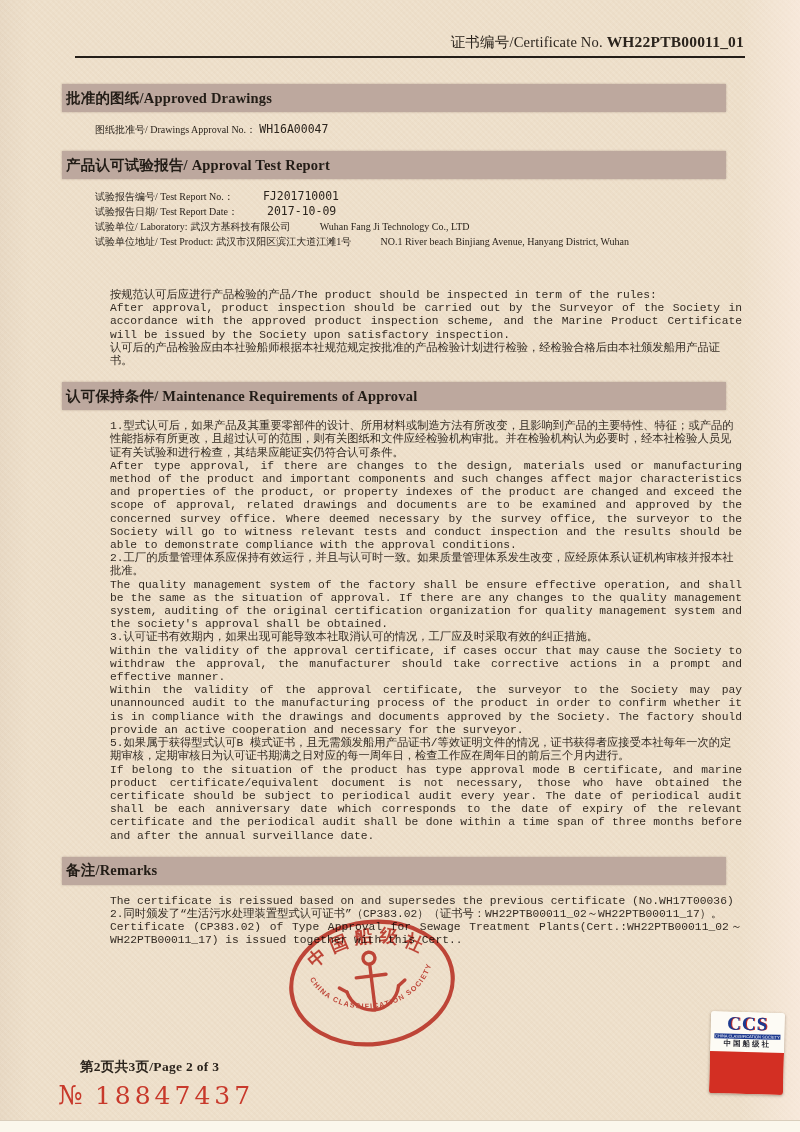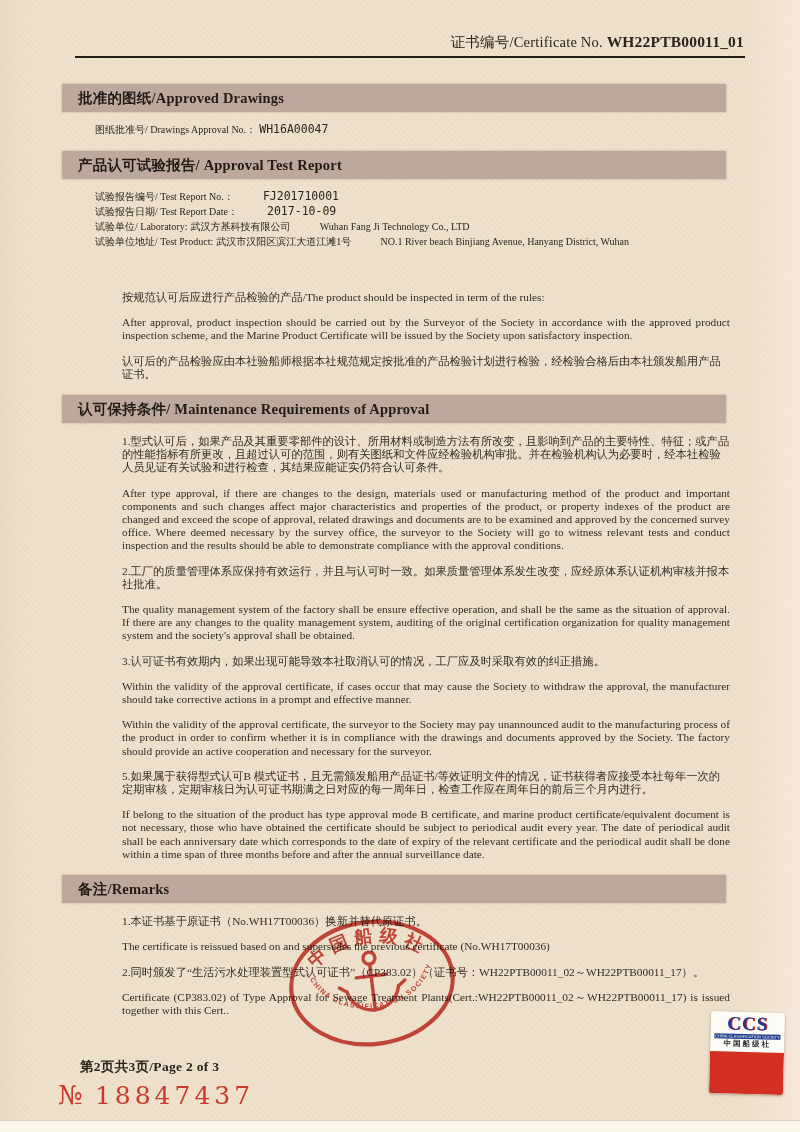--- a/index.html
+++ b/index.html
@@ -33,37 +33,37 @@
   .cert-line b{font-size:15.5px;}
   .cert-rule{
     position:absolute;top:56px;left:75px;right:55px;
     border-top:2px solid #241e18;
   }
   .content{position:absolute;top:84px;left:62px;width:668px;}
   .section-bar{
     height:28px;width:664px;
     background:var(--bar-bg);
     display:flex;align-items:center;
-    padding-left:16px;box-sizing:border-box;
+    padding-left:4px;box-sizing:border-box;
     font-weight:bold;font-size:14.5px;letter-spacing:.2px;
     color:#221c16;
     box-shadow:0 0 2px rgba(90,70,60,.35);
   }
   .kv-block{margin:10px 0 14px 33px;font-size:12.5px;line-height:14px;}
   .kv-block.first{margin:10px 0 14px 33px;}
   .kv-row{margin:0;}
   .kv-label{font-size:10px;}
   .kv-value{font-family:"DejaVu Sans Mono","Liberation Mono",monospace;font-size:11.5px;}
   .kv-gap{display:inline-block;width:26px;}
   .gap-after-s2{height:16px;}
   .paras{margin:10px 0 14px 48px;width:632px;}
   .paras.last{margin-bottom:8px;}
   .body-para{
-    margin:12px;
-    font-family:Liberation Serif, serif;
+    margin:0;
+    font-family:Liberation Mono, monospace;
     font-size:11.3px;line-height:13.2px;
     color:#332b23;
   }
   .body-para.en{text-align:justify;}
   .page-num{
     position:absolute;left:80px;top:1058px;
     font-size:13.5px;font-weight:bold;letter-spacing:.3px;
   }
   .serial{
     position:absolute;left:58px;top:1080px;
@@ -173,21 +173,20 @@
       <p class="body-para en">Within the validity of the approval certificate, if cases occur that may cause the Society to withdraw the approval, the manufacturer should take corrective actions in a prompt and effective manner.</p>
       <p class="body-para en">Within the validity of the approval certificate, the surveyor to the Society may pay unannounced audit to the manufacturing process of the product in order to confirm whether it is in compliance with the drawings and documents approved by the Society. The factory should provide an active cooperation and necessary for the surveyor.</p>
       <p class="body-para zh">5.如果属于获得型式认可B 模式证书，且无需颁发船用产品证书/等效证明文件的情况，证书获得者应接受本社每年一次的定期审核，定期审核日为认可证书期满之日对应的每一周年日，检查工作应在周年日的前后三个月内进行。</p>
       <p class="body-para en">If belong to the situation of the product has type approval mode B certificate, and marine product certificate/equivalent document is not necessary, those who have obtained the certificate should be subject to periodical audit every year. The date of periodical audit shall be each anniversary date which corresponds to the date of expiry of the relevant certificate and the periodical audit shall be done within a time span of three months before and after the annual surveillance date.</p>
     </div>
 
     <div class="section-bar">
       <span>备注/Remarks</span>
     </div>
     <div class="paras last">
-      <p class="body-para zh">1.本证书基于原证书（No.WH17T00036）换新并替代原证书。</p>
       <p class="body-para en">The certificate is reissued based on and supersedes the previous certificate (No.WH17T00036)</p>
       <p class="body-para zh">2.同时颁发了“生活污水处理装置型式认可证书”（CP383.02）（证书号：WH22PTB00011_02～WH22PTB00011_17）。</p>
       <p class="body-para en">Certificate (CP383.02) of Type Approval for Sewage Treatment Plants(Cert.:WH22PTB00011_02～WH22PTB00011_17) is issued together with this Cert..</p>
     </div>
 
   </div>
 
   <svg class="stamp" viewBox="0 0 172 134" xmlns="http://www.w3.org/2000/svg">
     <defs>
       <path id="arcTop" d="M 14,82 A 72,56 0 0 1 158,82"></path>

